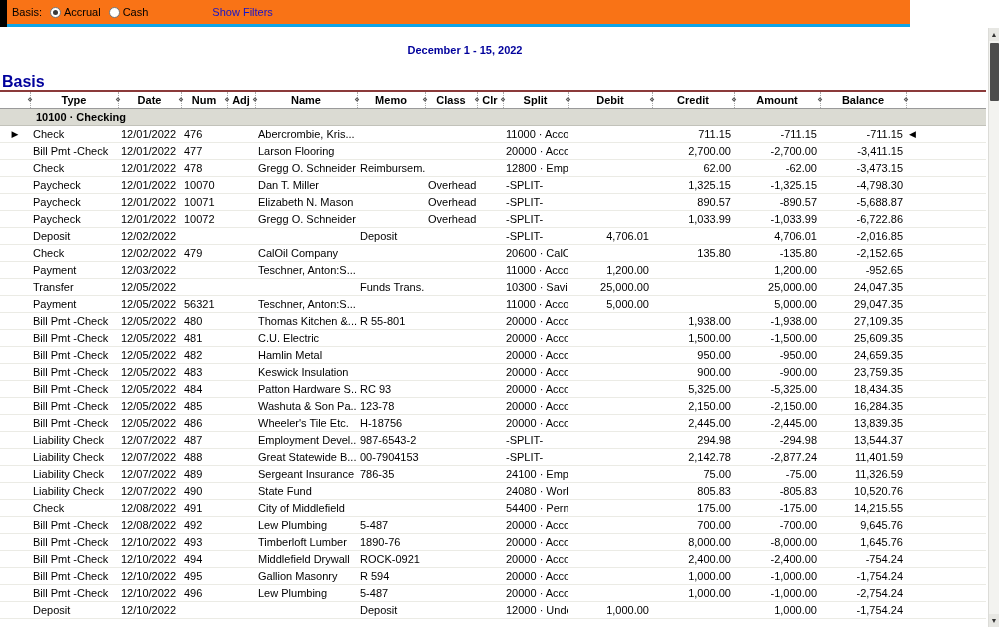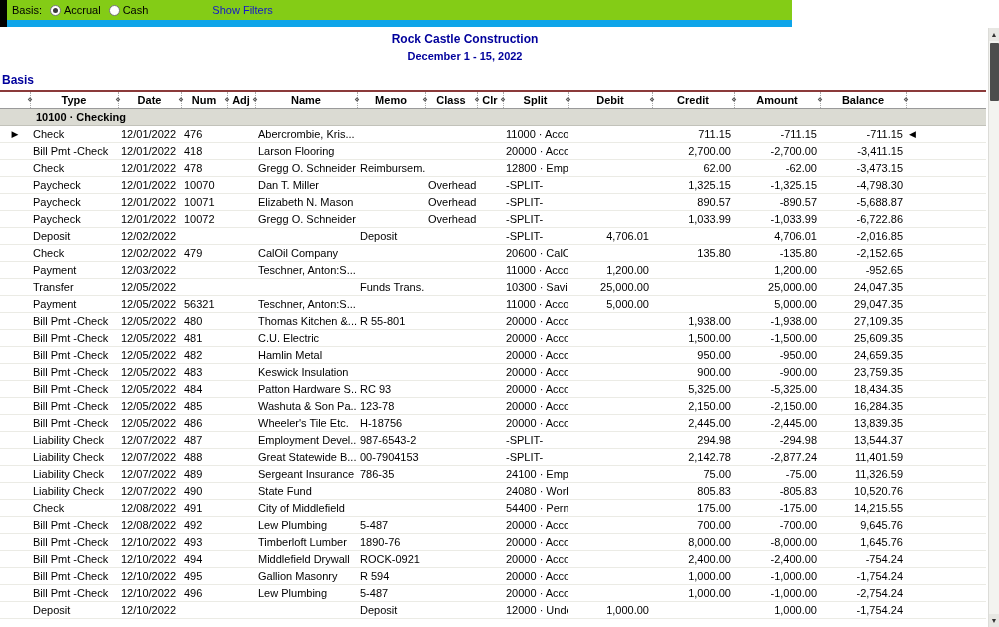--- a/index.html
+++ b/index.html
@@ -2,37 +2,37 @@
 <html style="--navy: #00009C; --link: #1414CC; --rule: #8B3A3A; --band: #DBDBD3;"><head>
 <meta charset="utf-8">
 <style>
   :root{
     --navy:#00009C; --link:#1414CC; --rule:#8B3A3A; --band:#DBDBD3;
   }
   *{margin:0;padding:0;box-sizing:border-box;}
   html,body{width:999px;height:627px;overflow:hidden;background:#fff;
     font-family:"Liberation Sans",sans-serif;color:#000;}
   
-  .toolbar{position:absolute;top:0;left:0;width:792px;height:27px;
-    background:#84cc16;border-bottom:7px solid #0ea5e9;
+  .toolbar{position:absolute;top:0;left:0;width:910px;height:27px;
+    background:#f97316;border-bottom:3px solid #0ea5e9;
     display:flex;align-items:center;font-size:11px;}
   .corner-black{position:absolute;left:0;top:0;width:7px;height:27px;background:#000;}
   .basis-label{margin-left:12px;}
   .radio{width:11px;height:11px;border:1px solid #767676;border-radius:50%;
     background:#fff;display:inline-block;position:relative;margin:0 3px 0 8px;
     vertical-align:-2px;}
   .radio.checked::after{content:"";position:absolute;left:2px;top:2px;width:5px;height:5px;
     border-radius:50%;background:#3a3a3a;}
   .show-filters{color:var(--link);margin-left:64px;cursor:pointer;text-decoration:none;}
   
   .report-header{position:absolute;top:32px;left:0;width:930px;text-align:center;color:var(--navy);}
   .company{font-size:12px;font-weight:bold;}
   .title{font-size:16px;font-weight:bold;margin-top:3px;}
-  .daterange{font-size:11px;font-weight:bold;margin-top:4px;}
-  .basis-note{position:absolute;top:73px;left:2px;font-size:12px;font-weight:bold;color:var(--navy);}
+  .daterange{font-size:11px;font-weight:bold;margin-top:12px;}
+  .basis-note{position:absolute;top:73px;left:2px;font-size:16px;font-weight:bold;color:var(--navy);}
   
   table{position:absolute;top:90px;left:0;width:986px;border-collapse:collapse;
     table-layout:fixed;font-size:11px;}
   thead tr{border-top:2px solid var(--rule);}
   thead th{height:17px;font-size:11px;font-weight:bold;text-align:center;
     border-right:1px dotted #a8a8a8;border-bottom:1px solid #9a9a9a;
     position:relative;white-space:nowrap;overflow:visible;}
   thead th.rgutter{border-right:none;}
   .diamond{position:absolute;right:-3px;top:3px;font-size:8px;line-height:10px;
     color:#555;z-index:2;}
@@ -59,21 +59,20 @@
   <span class="corner-black"></span>
   <span class="basis-label">Basis:</span>
   <span class="radio checked"></span>
   <span>Accrual</span>
   <span class="radio"></span>
   <span>Cash</span>
   <a class="show-filters">Show Filters</a>
 </div>
 
 <div class="report-header">
-  <div class="company">Rock Castle Construction</div>
   <div class="daterange">December 1 - 15, 2022</div>
 </div>
 <div class="basis-note">Basis</div>
 
 <table>
   <colgroup>
     <col style="width:30px">
       <col style="width:88px">
       <col style="width:63px">
     <col style="width:46px">
@@ -128,21 +127,21 @@
         <td class="num"></td>
         <td class="num">711.15</td>
         <td class="num">-711.15</td>
         <td class="num">-711.15</td>
         <td class="rgutter">◀</td>
       </tr>
       <tr class="datarow">
         <td class="gutter"></td>
         <td class="txt">Bill Pmt -Check</td>
         <td class="txt">12/01/2022</td>
-        <td class="txt">418</td>
+        <td class="txt">477</td>
         <td class="txt"></td>
         <td class="txt">Larson Flooring</td>
         <td class="txt"></td>
         <td class="txt"></td>
         <td class="txt"></td>
         <td class="txt">20000 · Acco...</td>
         <td class="num"></td>
         <td class="num">2,700.00</td>
         <td class="num">-2,700.00</td>
         <td class="num">-3,411.15</td>

